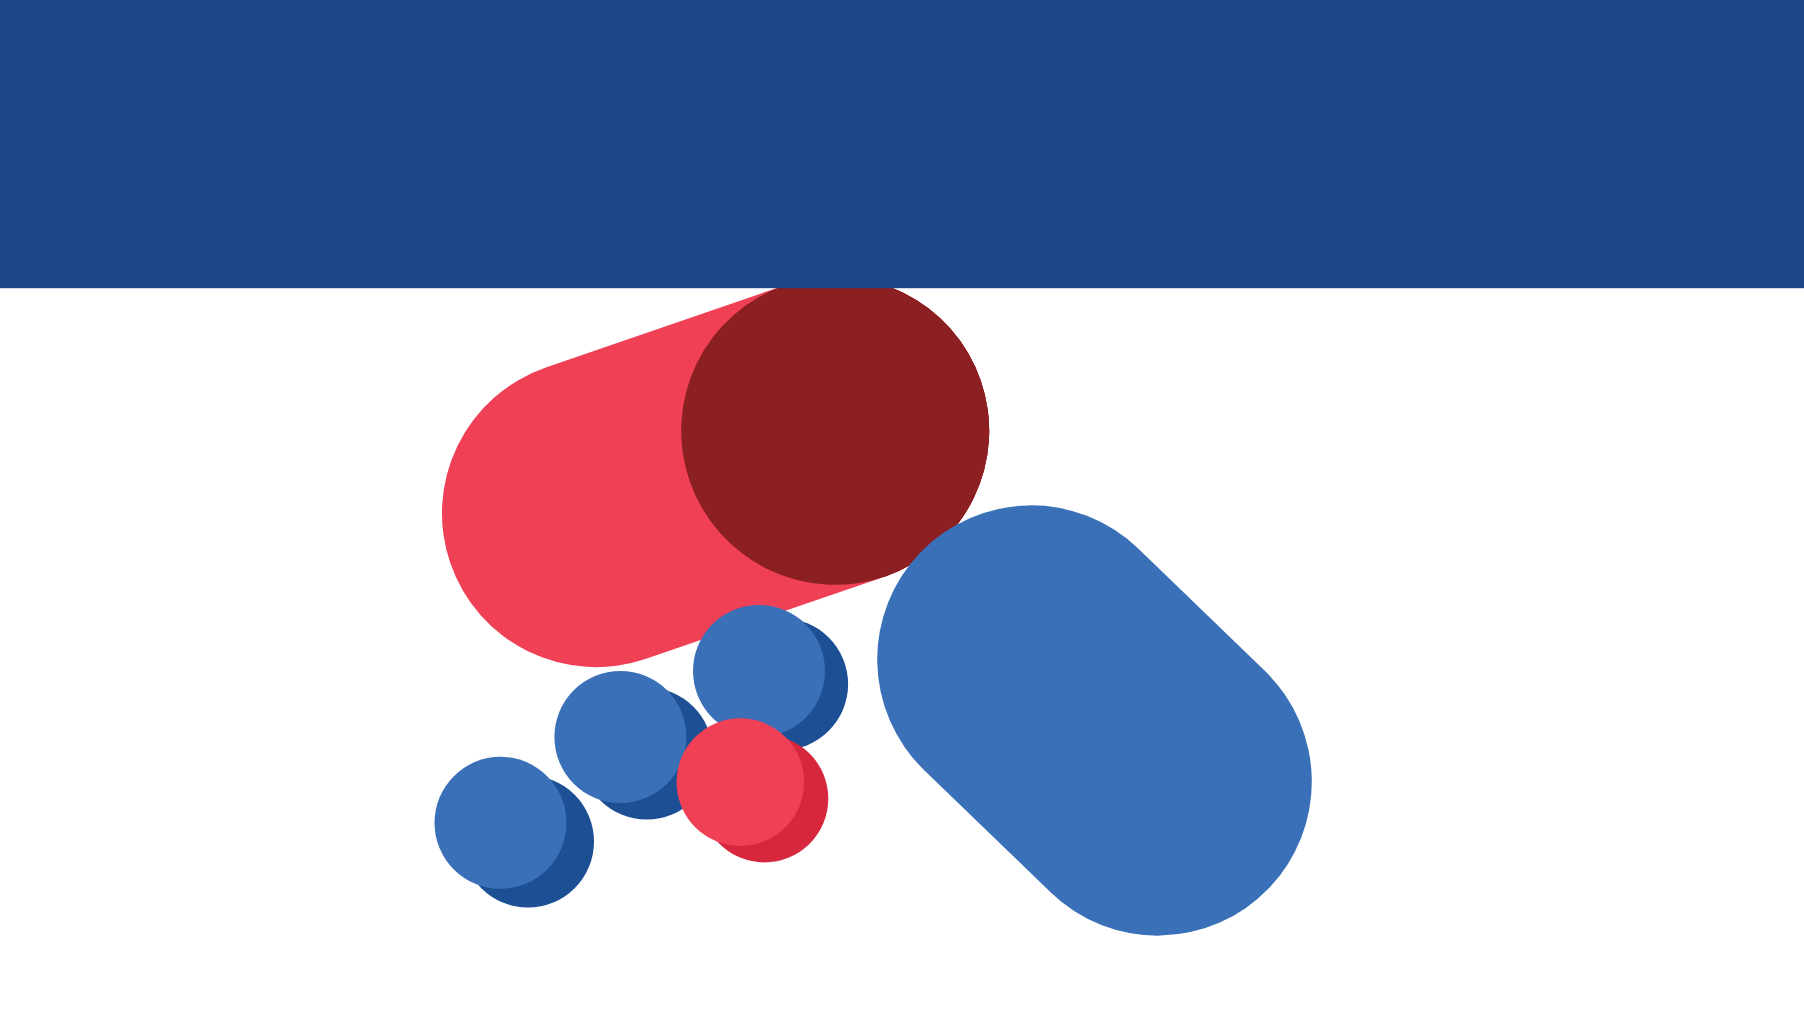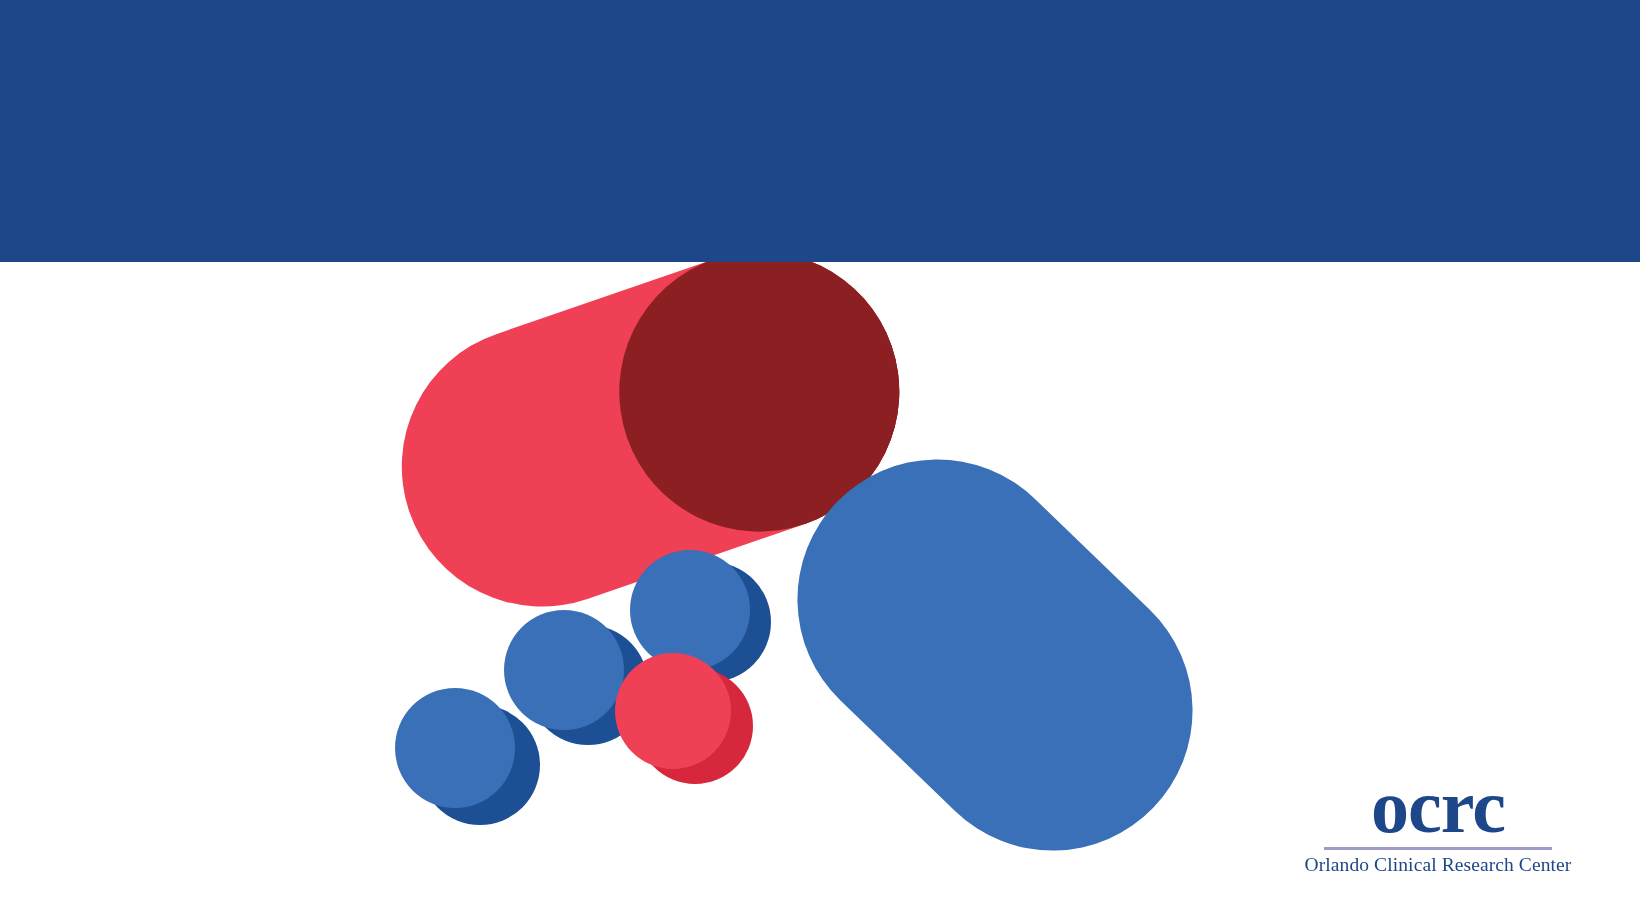--- a/index.html
+++ b/index.html
@@ -137,19 +137,14 @@
         <circle cx="695" cy="726" r="58" fill="#d6273d"></circle>
         <circle cx="673" cy="711" r="58" fill="#ef4056"></circle>
       </g>
 
     </svg>
   </div>
 
   <div id="header-band"></div>
   <div id="slide-title">WHAT IS THE PLACEBO EFFECT?</div>
 
-  <div id="logo">
-    <div id="logo-wordmark">ocrc</div>
-    <div id="logo-rule"></div>
-    <div id="logo-tagline">Orlando Clinical Research Center</div>
-  </div>
 
 </div>
 
 </body></html>

